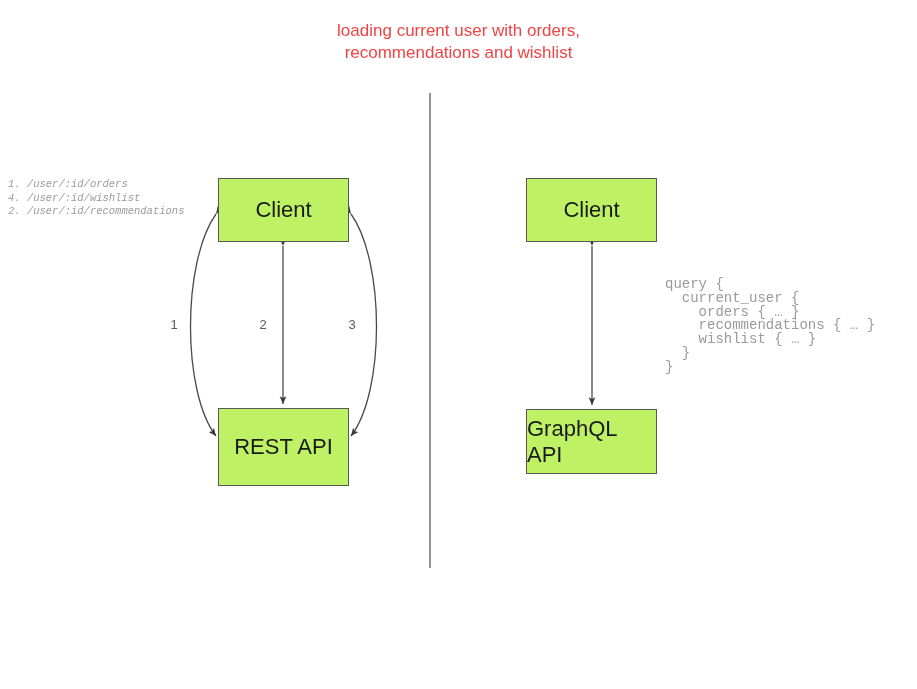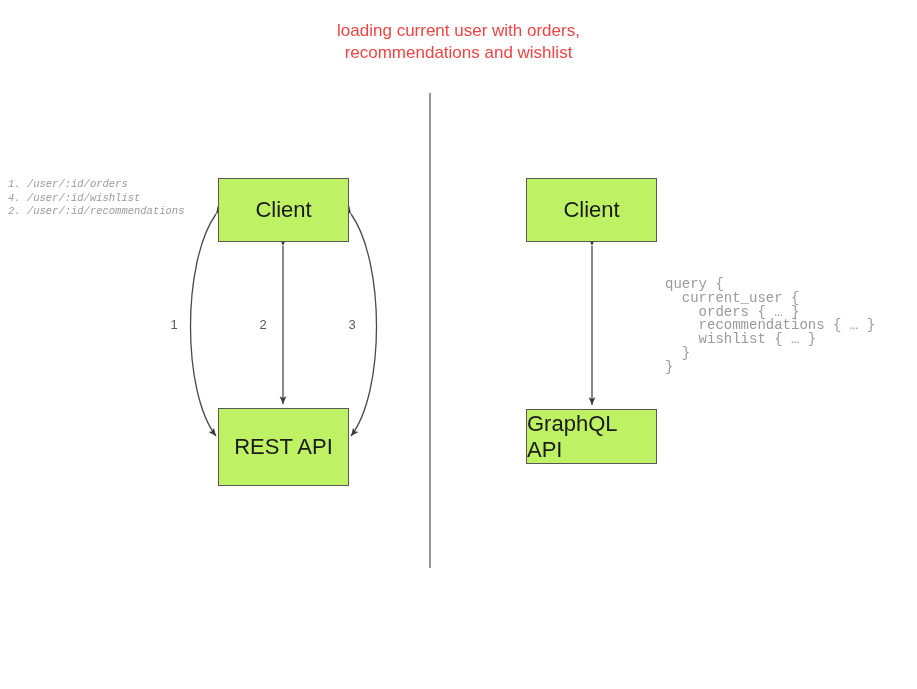--- a/index.html
+++ b/index.html
@@ -71,21 +71,21 @@
     display: flex;
     align-items: center;
     justify-content: center;
     font-size: 22px;
     color: #1a1a1a;
   }
 
   #box-client-rest  { left: 218px; top: 178px; width: 131px; height: 64px; }
   #box-rest-api     { left: 218px; top: 408px; width: 131px; height: 78px; }
   #box-client-gql   { left: 526px; top: 178px; width: 131px; height: 64px; }
-  #box-graphql-api  { left: 526px; top: 409px; width: 131px; height: 55px; }
+  #box-graphql-api  { left: 526px; top: 409px; width: 131px; height: 65px; }
 
   .edge-number {
     position: absolute;
     font-size: 13px;
     color: #5a5a5a;
     text-align: center;
     width: 20px;
   }
   #edge-number-1 { left: 164px; top: 317px; }
   #edge-number-2 { left: 253px; top: 317px; }

